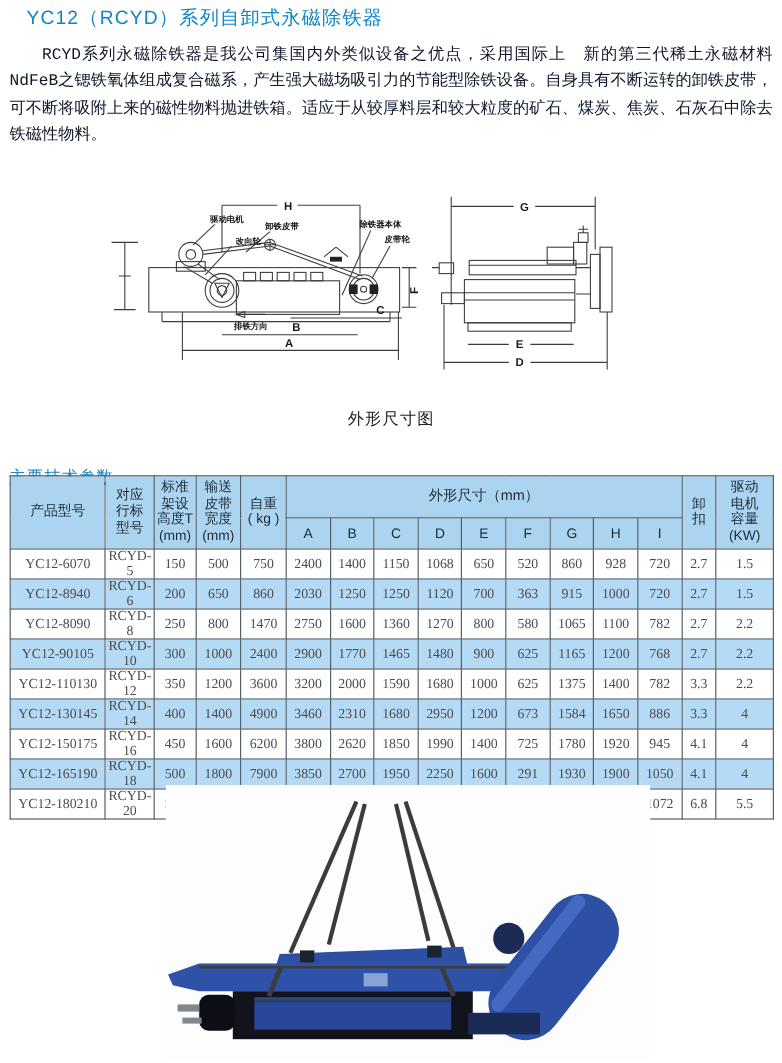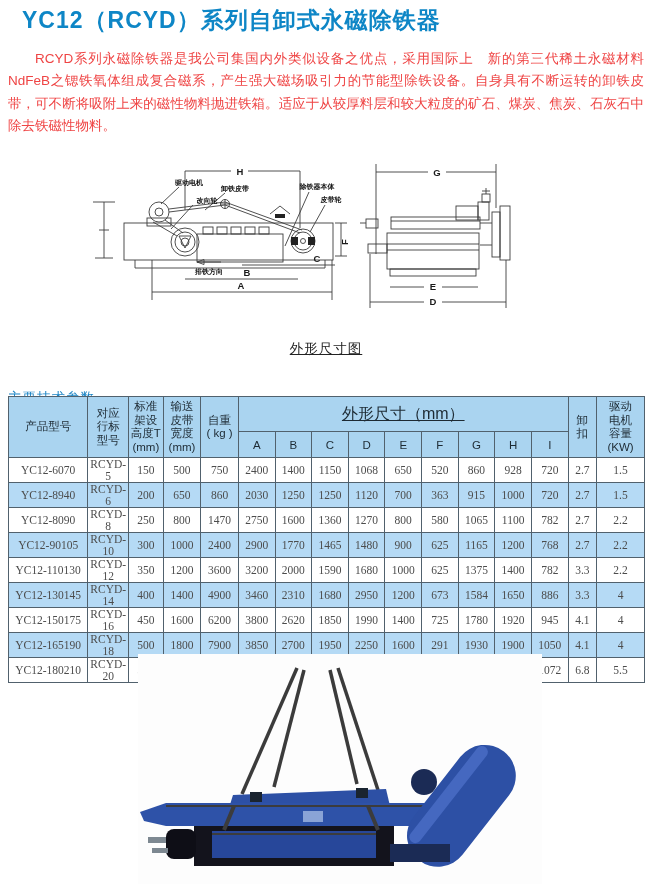--- a/index.html
+++ b/index.html
@@ -2,51 +2,51 @@
 <html><head>
 <meta charset="utf-8">
 <style>
   html,body{margin:0;padding:0;}
   body{
     width:652px;height:886px;position:relative;background:#ffffff;
     font-family:"Liberation Sans",sans-serif;overflow:hidden;
   }
   .page-title{
     position:absolute;left:22px;top:5px;width:600px;
-    font-size:23px;font-weight:bold;color:#0e86c6;letter-spacing:1px;
+    font-size:16px;font-weight:normal;color:#0e86c6;letter-spacing:1px;
   }
   .intro{
-    position:absolute;left:8px;top:48px;width:636px;
-    font-family:Liberation Sans, sans-serif;font-size:13.5px;line-height:22.4px;
-    color:#ef4444;text-align:justify;text-indent:2em;white-space:pre-line;
+    position:absolute;left:8px;top:36px;width:636px;
+    font-family:Liberation Mono, monospace;font-size:13.5px;line-height:22.4px;
+    color:#0f172a;text-align:justify;text-indent:2em;white-space:pre-line;
   }
   .diagram-wrap{position:absolute;left:0;top:150px;width:652px;height:168px;}
   .svg-side{position:absolute;left:85px;top:0;}
   .svg-end{position:absolute;left:358px;top:0;}
   .diagram-caption{
     position:absolute;left:0;top:340px;width:652px;text-align:center;
-    font-family:"Liberation Serif",serif;font-size:13.5px;color:#222;letter-spacing:1px;text-decoration:underline;
+    font-family:"Liberation Serif",serif;font-size:13.5px;color:#222;letter-spacing:1px;
   }
   .specs-heading{
     position:absolute;left:8px;top:376px;
     font-size:13.5px;color:#1c85c5;text-decoration:underline;letter-spacing:1px;margin-top:13px;
   }
   table.specs{
     position:absolute;left:8px;top:396px;width:637px;
     border-collapse:collapse;table-layout:fixed;
   }
   table.specs th,table.specs td{
     border:1.5px solid #51616d;text-align:center;vertical-align:middle;
     padding:0;overflow:hidden;
   }
   table.specs th{
     background:#aad4f0;font-weight:normal;color:#1d2a33;
     font-size:11.5px;line-height:13.5px;white-space:pre-line;
   }
-  table.specs th.group{font-size:16px;height:34px;text-decoration:underline;}
+  table.specs th.group{font-size:12px;height:34px;}
   table.specs td.dim-letter{
     background:#aad4f0;font-size:11.5px;height:25px;color:#1d2a33;
   }
   table.specs tbody td{
     font-family:"Liberation Serif",serif;font-size:11.5px;color:#4c4c4c;
     height:21px;background:#ffffff;
   }
   table.specs tbody tr.alt td{background:#b5daf5;}
   .photo-wrap{position:absolute;left:138px;top:654px;width:404px;height:230px;}
   svg text{font-family:"Liberation Sans",sans-serif;}

